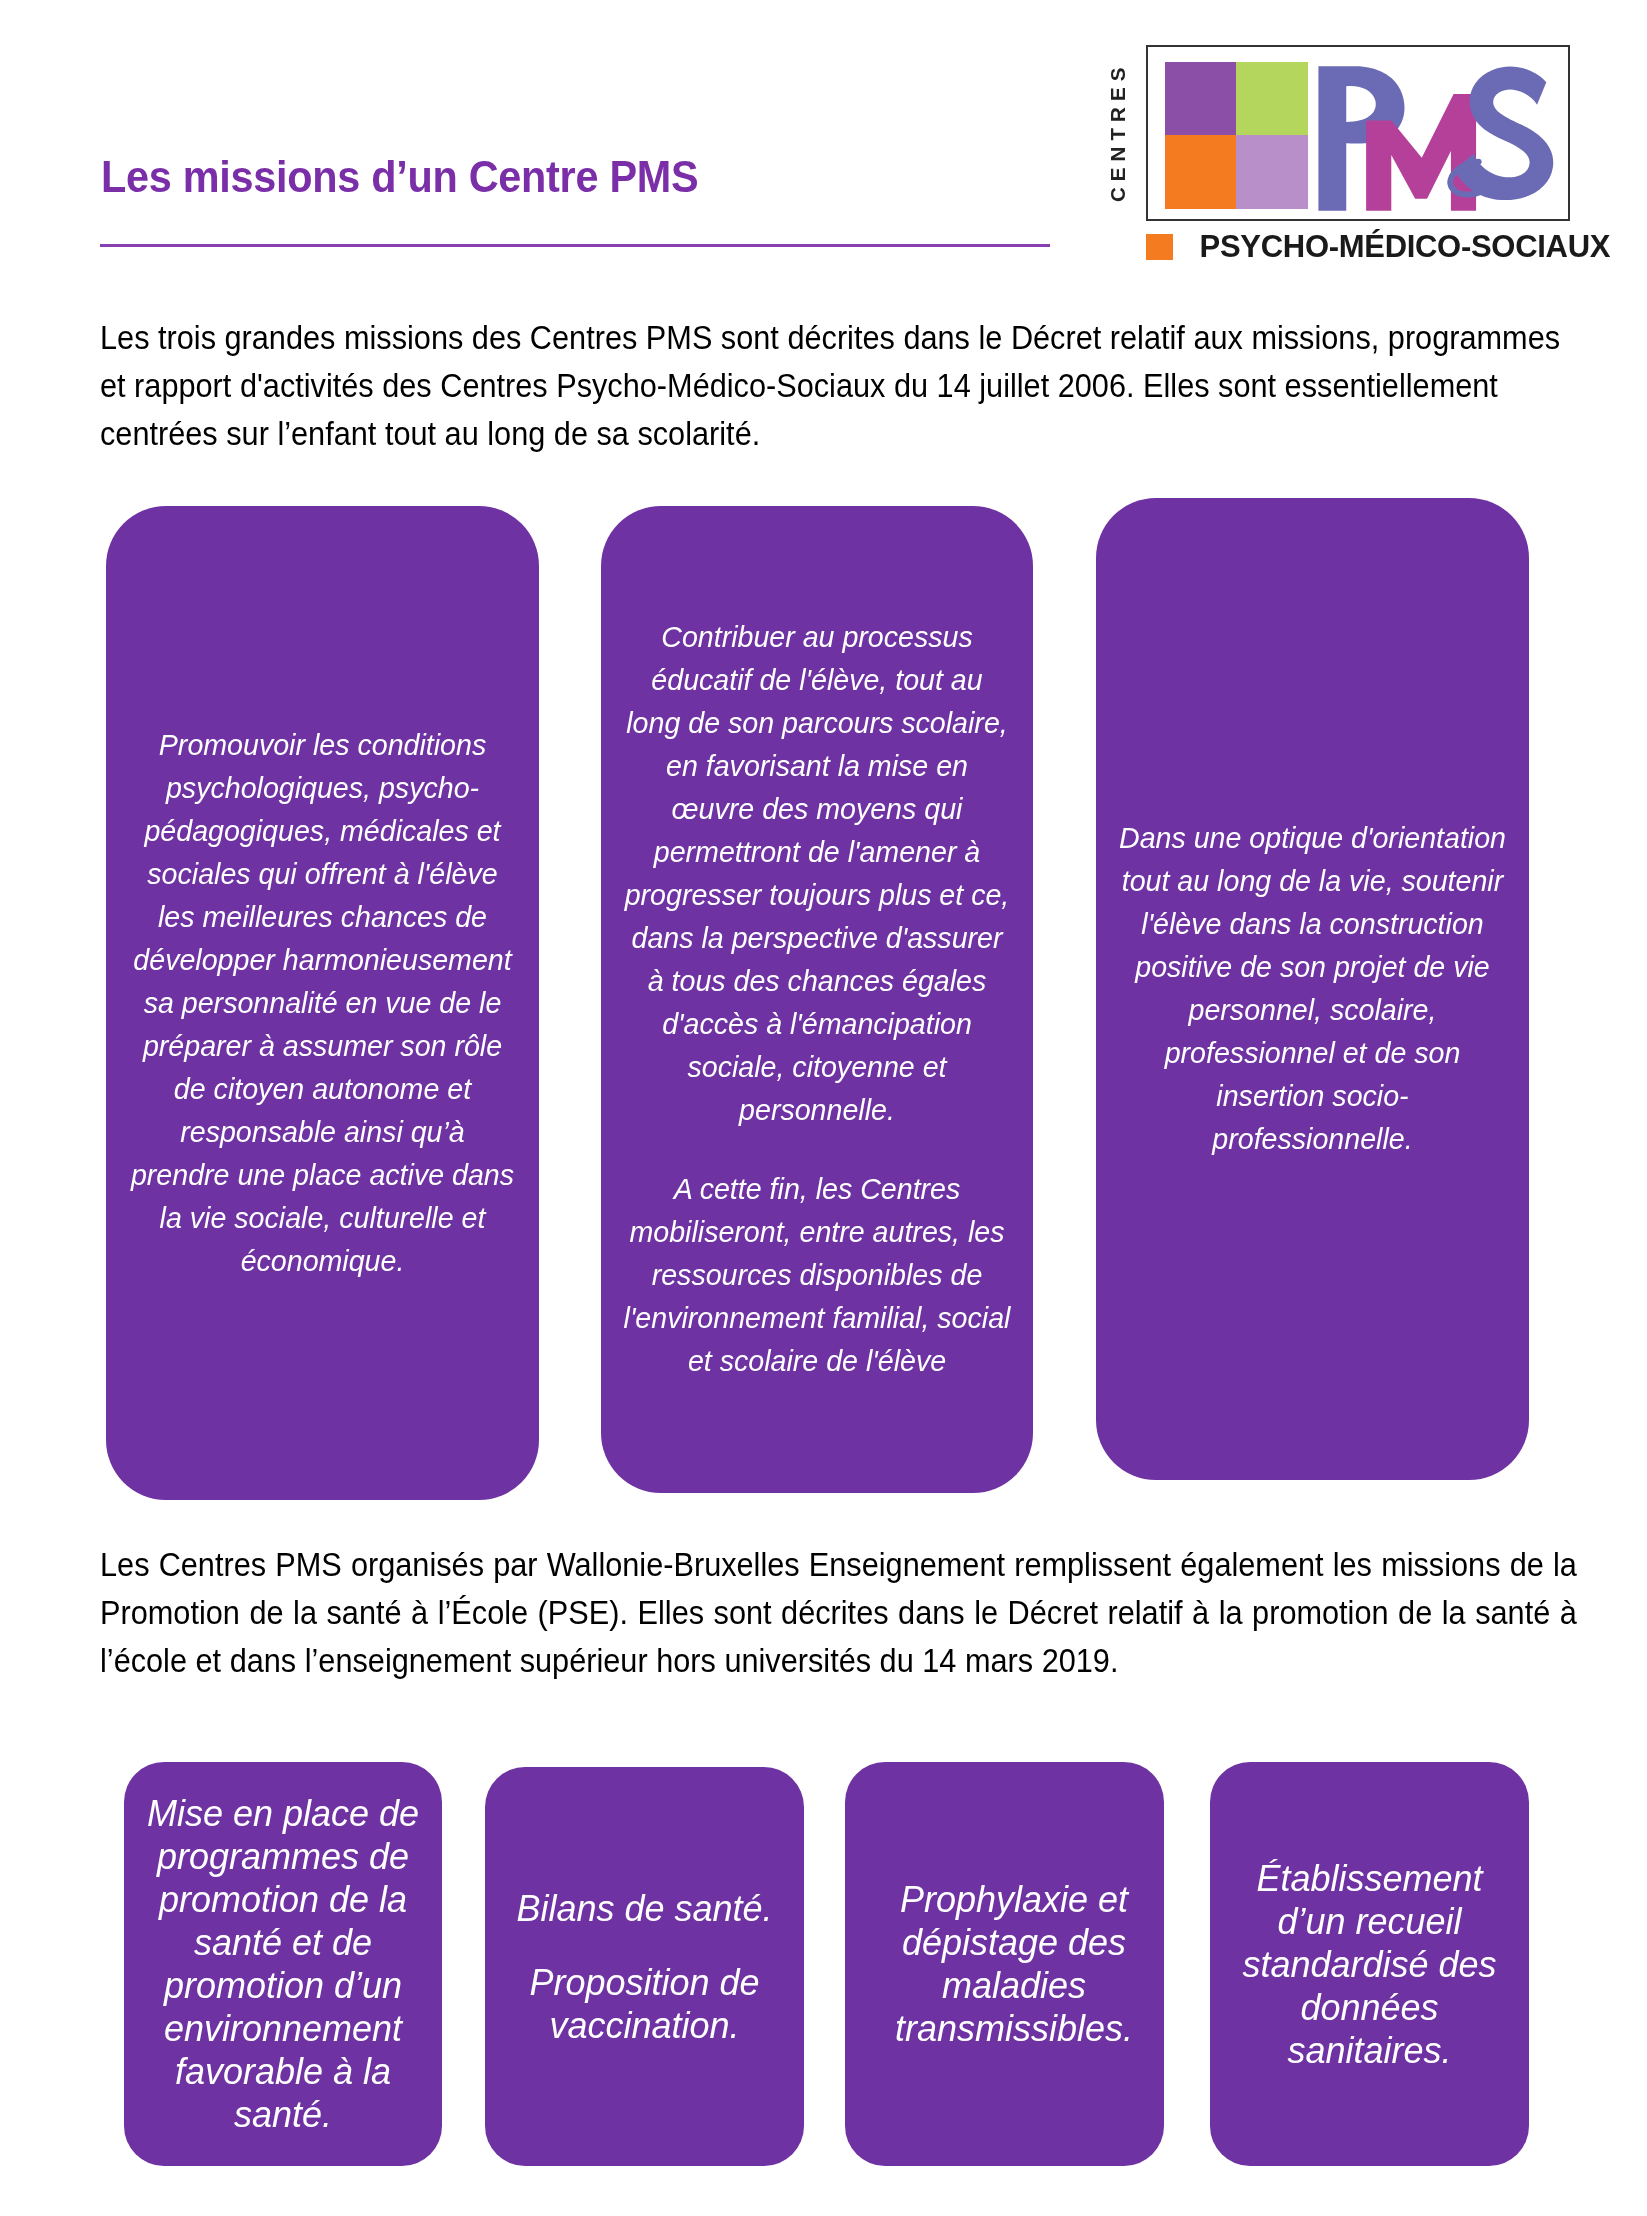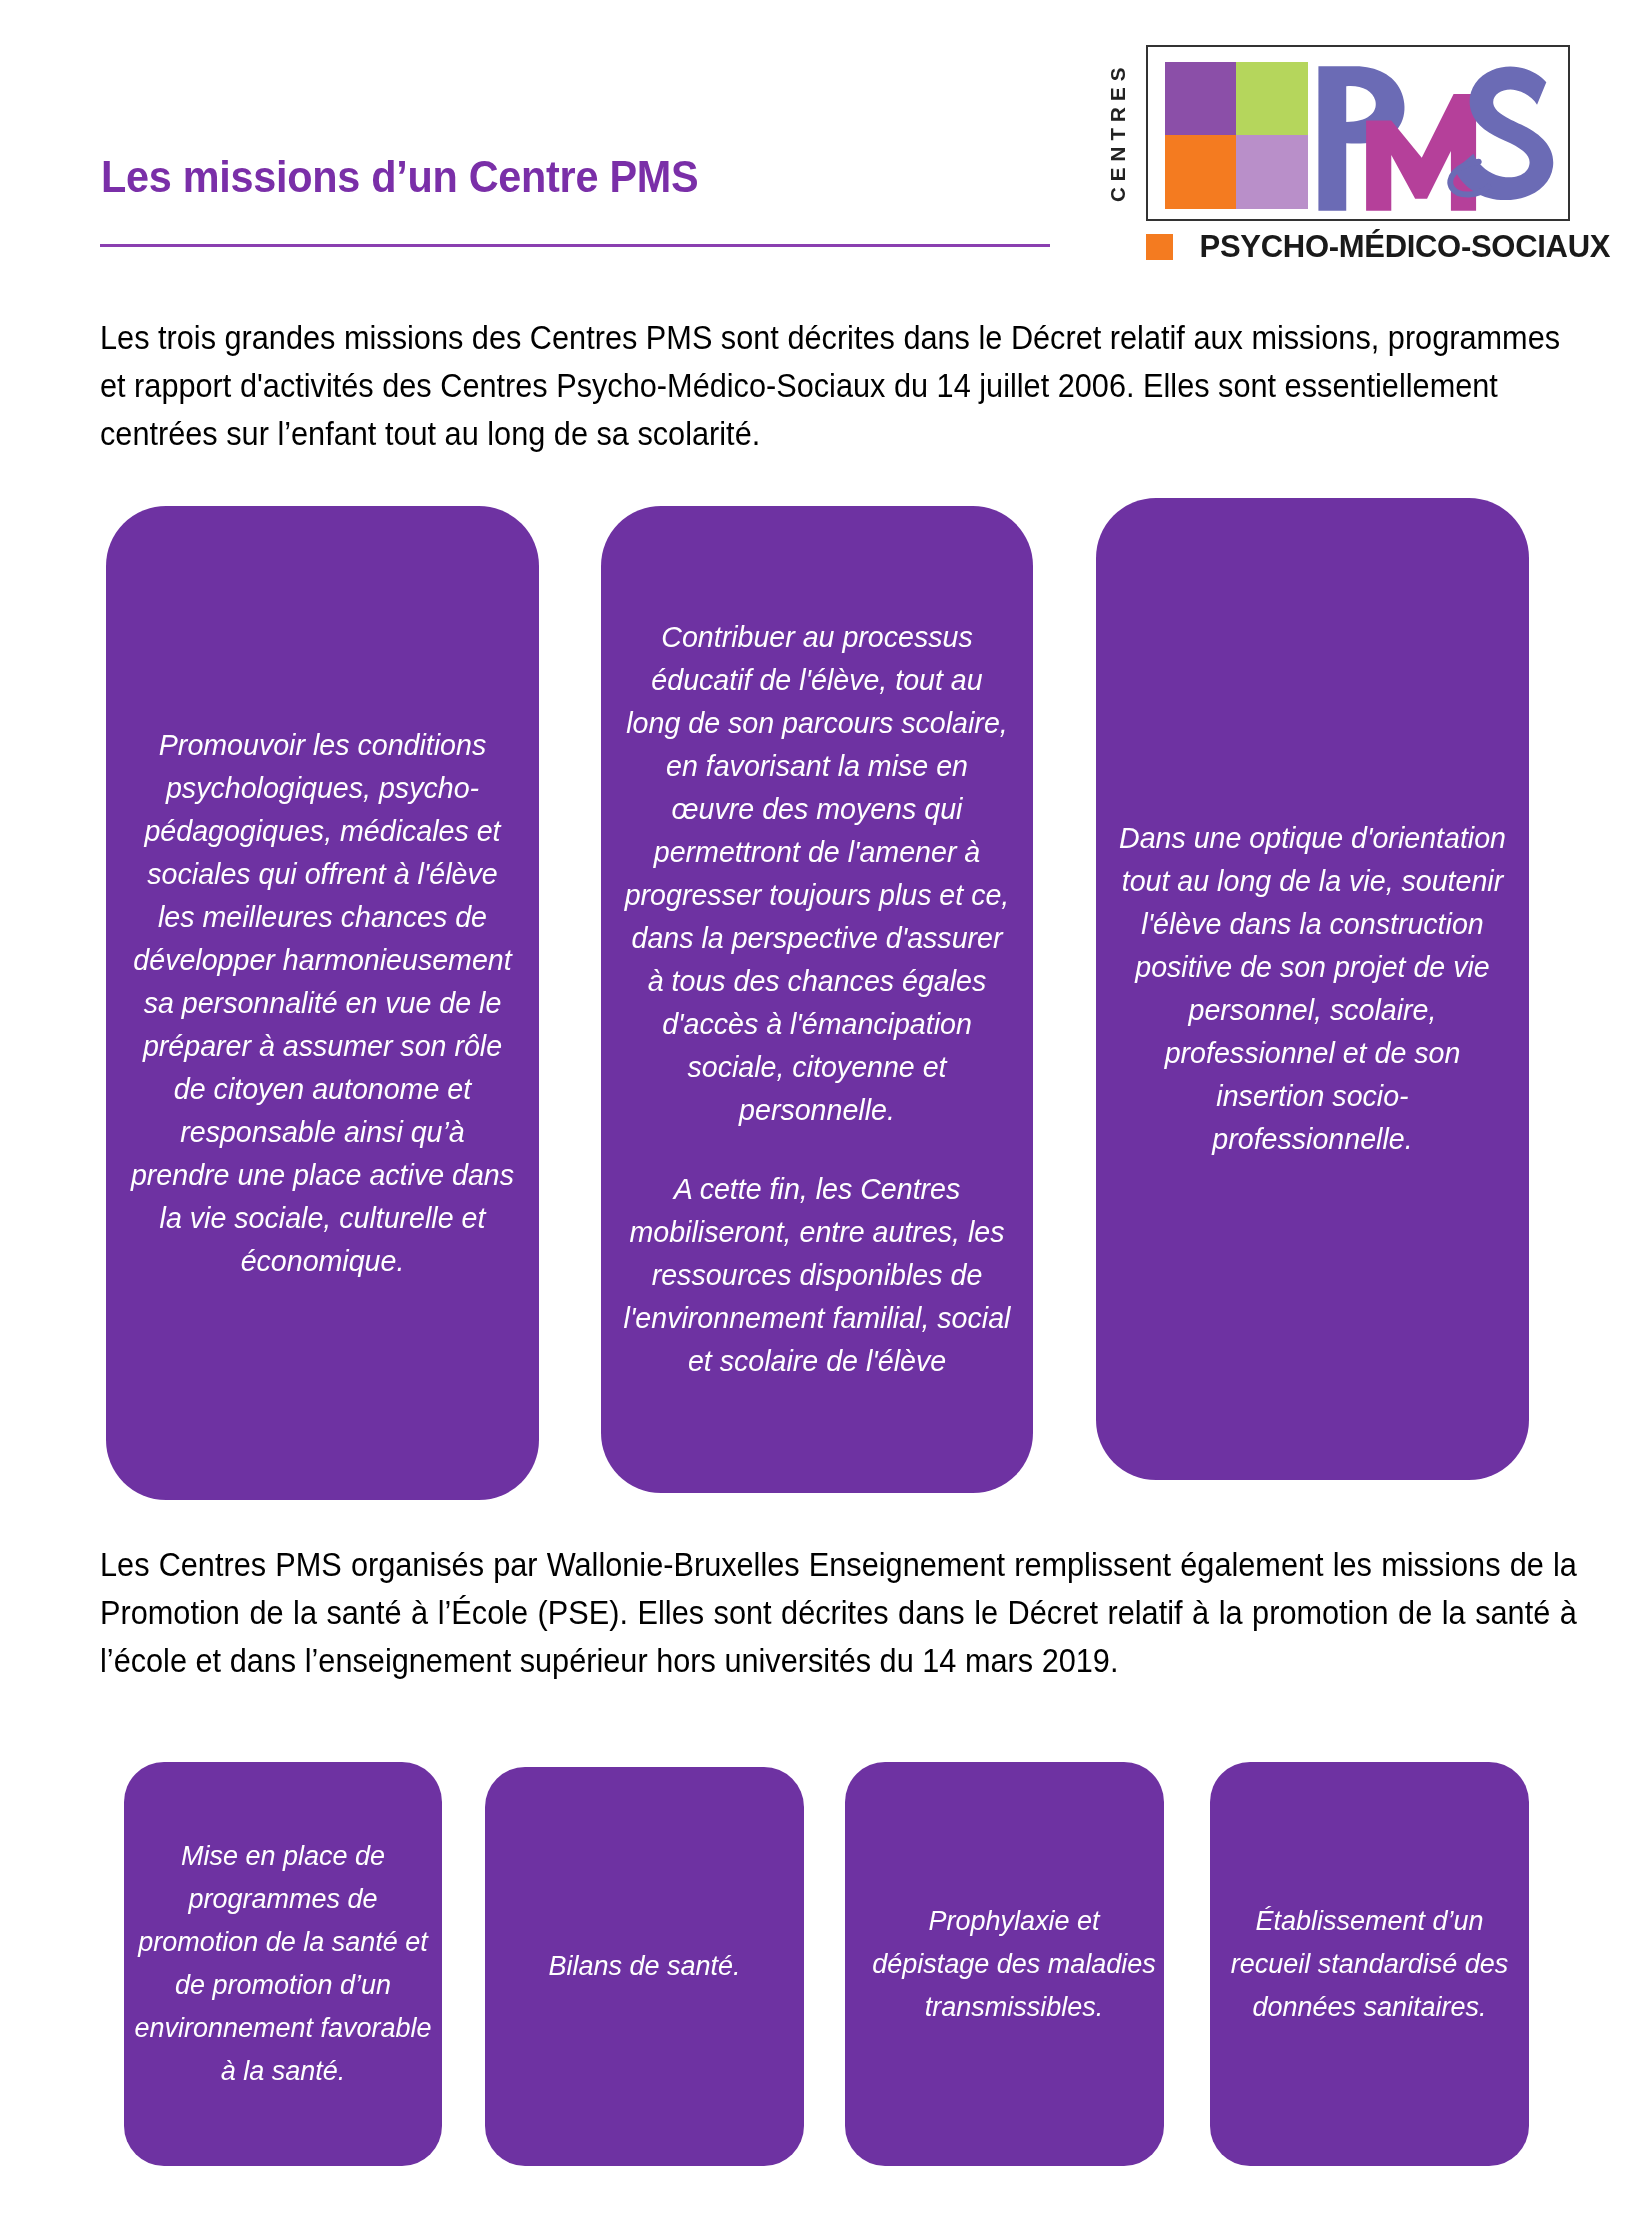--- a/index.html
+++ b/index.html
@@ -174,21 +174,21 @@
     box-sizing: border-box;
     display: flex;
     flex-direction: column;
     justify-content: center;
     align-items: center;
     overflow: visible;
   }
   .pse-box p {
     margin: 0;
     text-align: center;
-    font-size: 27px;
+    font-size: 36px;
     line-height: 43px;
     padding: 0 8px;
   }
   .pse-box p + p { margin-top: 31px; }
 
   #pse-box-1 { left: 124px; top: 1762px; width: 318px; height: 404px; }
   #pse-box-2 { left: 485px; top: 1767px; width: 319px; height: 399px; }
   #pse-box-3 { left: 845px; top: 1762px; width: 319px; height: 404px; padding-left: 19px; }
   #pse-box-4 { left: 1210px; top: 1762px; width: 319px; height: 404px; }
 </style>
@@ -250,20 +250,21 @@
 </div>
 
 <div class="body-par" id="pse-paragraph">Les Centres PMS organisés par Wallonie-Bruxelles Enseignement remplissent également les missions de la Promotion de la santé à l’École (PSE).  Elles sont décrites dans le Décret relatif à la promotion de la santé à l’école et dans l’enseignement supérieur hors universités du 14 mars 2019.</div>
 
 <div class="pse-box" id="pse-box-1">
   <p>Mise en place de programmes de promotion de la santé et de promotion d’un environnement favorable à la santé.</p>
 </div>
 
 <div class="pse-box" id="pse-box-2">
   <p>Bilans de santé.</p>
+  <p>Proposition de vaccination.</p>
 </div>
 
 <div class="pse-box" id="pse-box-3">
   <p>Prophylaxie et dépistage des maladies transmissibles.</p>
 </div>
 
 <div class="pse-box" id="pse-box-4">
   <p>Établissement d’un recueil standardisé des données sanitaires.</p>
 </div>
 

